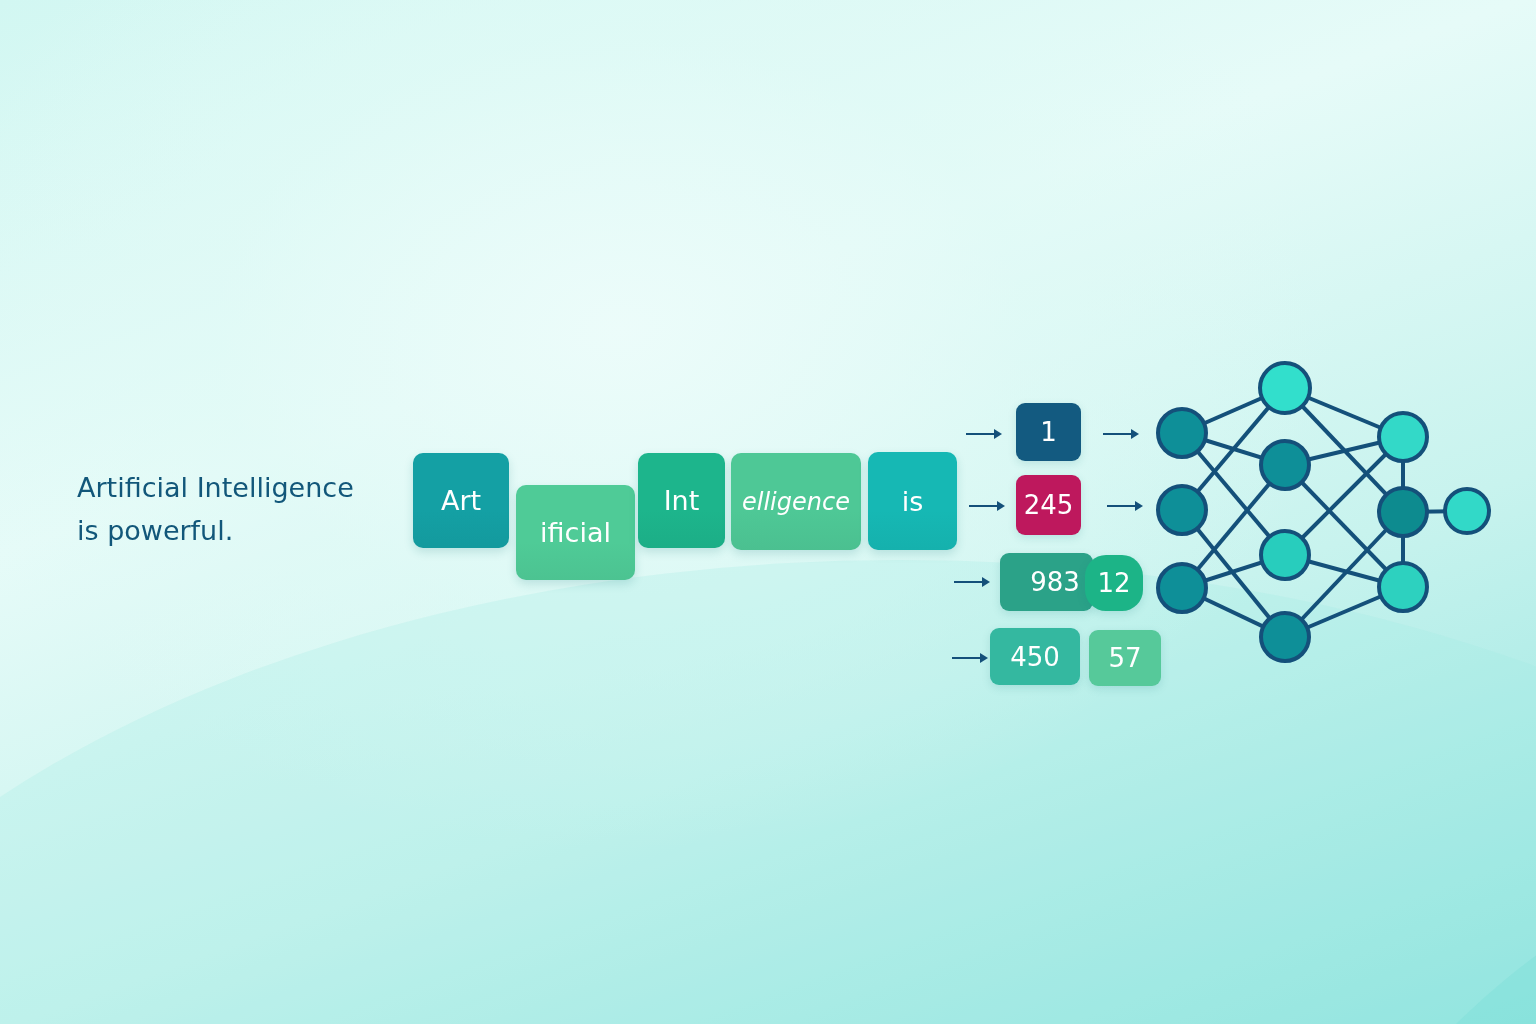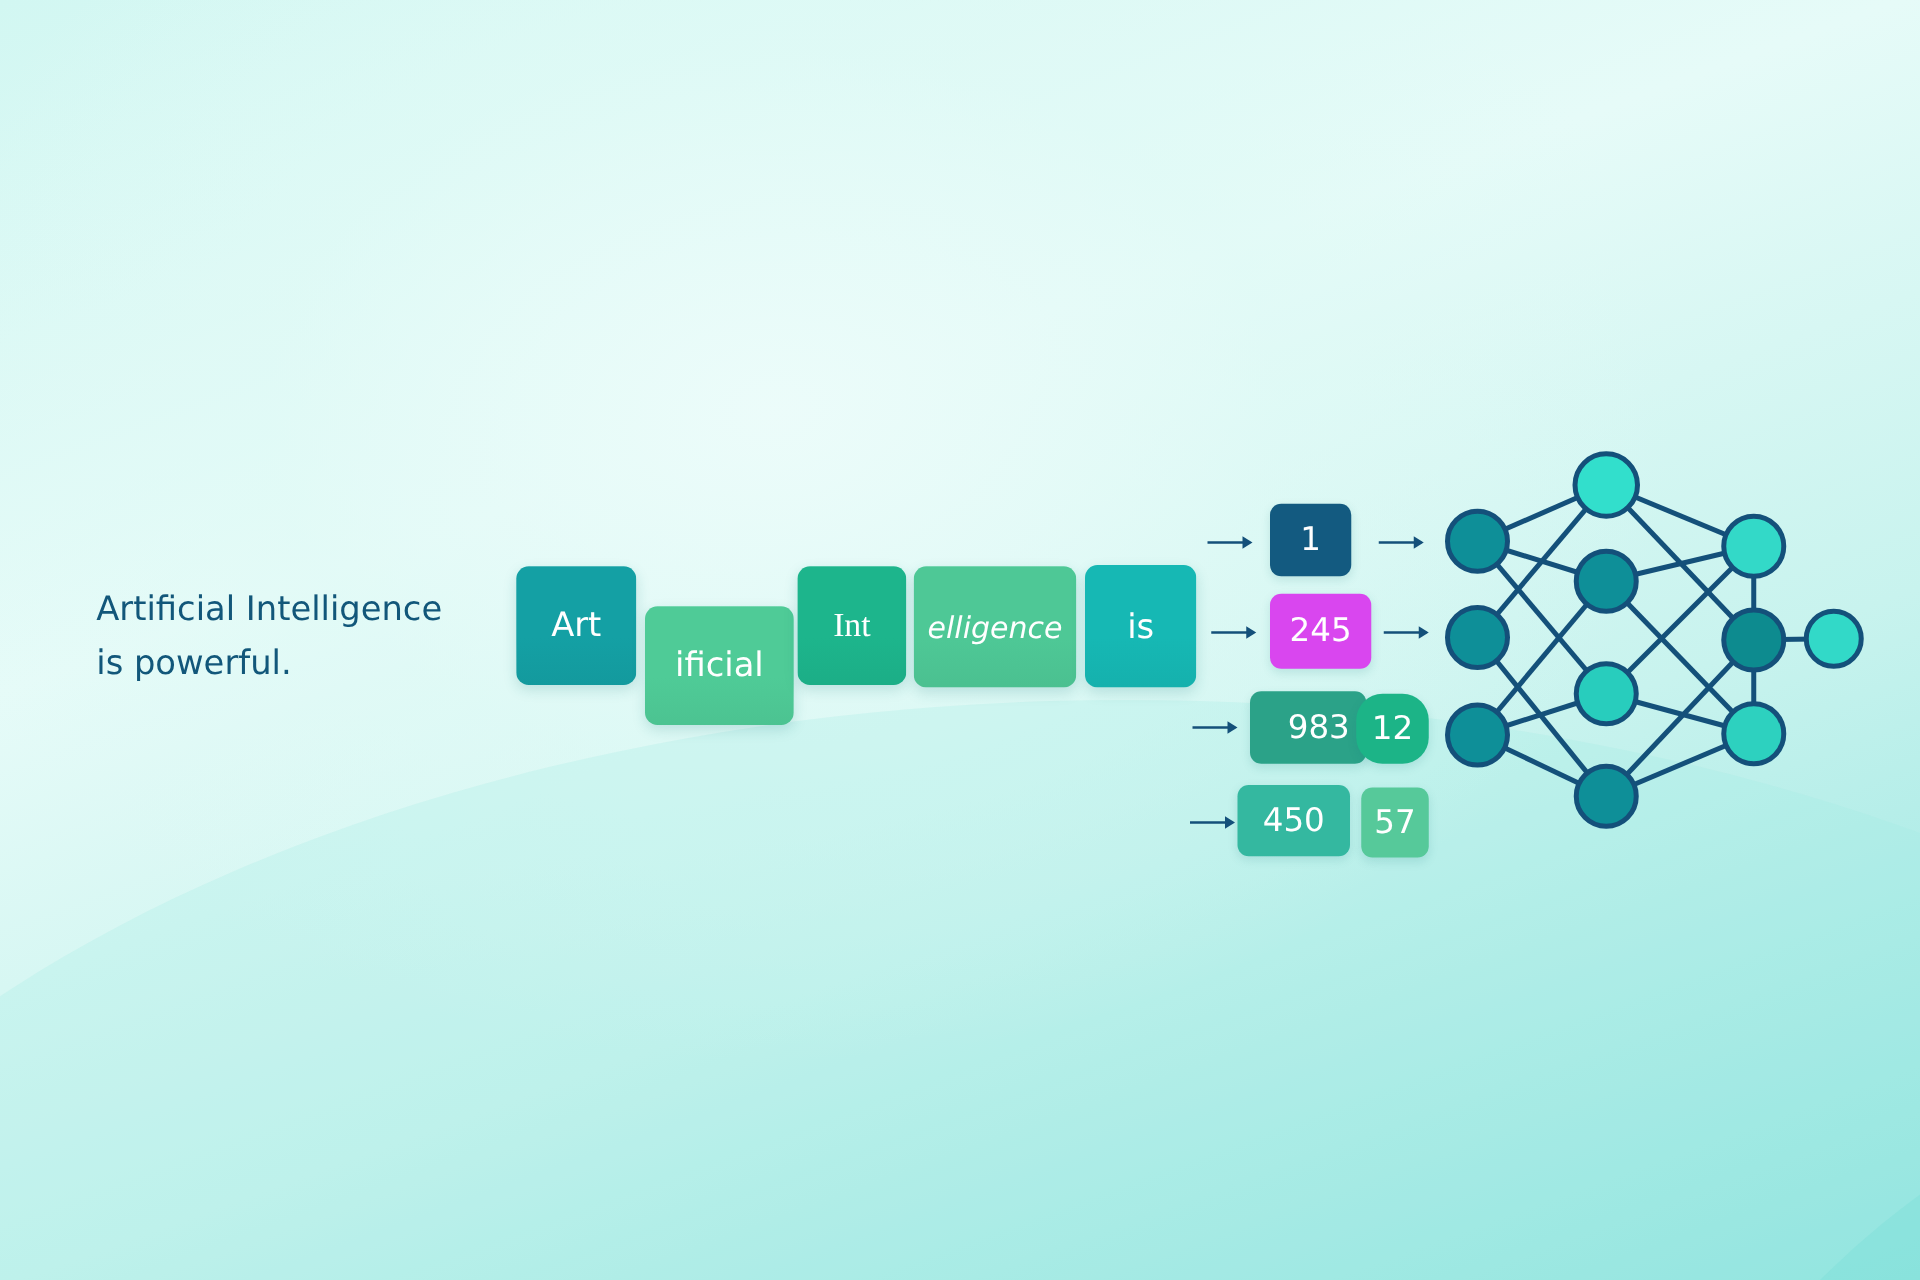--- a/index.html
+++ b/index.html
@@ -47,31 +47,31 @@
 <div class="bg-arc2"></div>
 
 <div class="caption">
   <div>Artificial Intelligence</div>
   <div>is powerful.</div>
 </div>
 
 <div id="tokens">
     <div class="token" style="left: 413px; top: 453px; width: 96px; height: 95px; background: linear-gradient(rgb(20, 160, 164) 0%, rgb(20, 160, 164) 60%, rgba(0, 0, 0, 0.04) 100%), rgb(20, 160, 164);">Art</div>
     <div class="token" style="left: 516px; top: 453px; width: 119px; height: 95px; background: linear-gradient(rgb(79, 203, 151) 0%, rgb(79, 203, 151) 60%, rgba(0, 0, 0, 0.04) 100%), rgb(79, 203, 151); margin-top: 32px;">ificial</div>
-    <div class="token" style="left: 638px; top: 453px; width: 87px; height: 95px; background: linear-gradient(rgb(29, 181, 140) 0%, rgb(29, 181, 140) 60%, rgba(0, 0, 0, 0.04) 100%), rgb(29, 181, 140); font-family: Liberation Serif, serif;">Int</div>
+    <div class="token" style="left: 638px; top: 453px; width: 87px; height: 95px; background: linear-gradient(rgb(29, 181, 140) 0%, rgb(29, 181, 140) 60%, rgba(0, 0, 0, 0.04) 100%), rgb(29, 181, 140);">Int</div>
     <div class="token italic" style="left: 731px; top: 453px; width: 130px; height: 97px; background: linear-gradient(rgb(78, 200, 150) 0%, rgb(78, 200, 150) 60%, rgba(0, 0, 0, 0.04) 100%), rgb(78, 200, 150);">elligence</div>
     <div class="token" style="left: 868px; top: 452px; width: 89px; height: 98px; background: linear-gradient(rgb(22, 184, 180) 0%, rgb(22, 184, 180) 60%, rgba(0, 0, 0, 0.04) 100%), rgb(22, 184, 180);">is</div>
   </div>
 <div id="ids">
     <div class="num" style="left: 1016px; top: 403px; width: 65px; height: 58px; background: rgb(19, 90, 128);">1</div>
-    <div class="num" style="left: 1016px; top: 475px; width: 81px; height: 60px; background: #d946ef;">245</div>
+    <div class="num" style="left: 1016px; top: 475px; width: 65px; height: 60px; background: #be185d;">245</div>
     <div class="num" style="left: 1000px; top: 553px; width: 76px; height: 58px; background: rgb(43, 162, 136); padding-left: 17px;">983</div>
     <div class="num" style="left: 1085px; top: 555px; width: 58px; height: 56px; background: rgb(28, 180, 135); border-radius: 21px;">12</div>
     <div class="num" style="left: 990px; top: 628px; width: 90px; height: 57px; background: rgb(52, 184, 160);">450</div>
-    <div class="num" style="left: 1089px; top: 630px; width: 54px; height: 56px; background: rgb(86, 201, 154);">57</div>
+    <div class="num" style="left: 1089px; top: 630px; width: 72px; height: 56px; background: rgb(86, 201, 154);">57</div>
   </div>
 <div id="arrows">
     <div class="arrow" style="left: 966px; top: 433px; width: 34px;"></div>
     <div class="arrow" style="left: 1103px; top: 433px; width: 34px;"></div>
     <div class="arrow" style="left: 969px; top: 505px; width: 34px;"></div>
     <div class="arrow" style="left: 1107px; top: 505px; width: 34px;"></div>
     <div class="arrow" style="left: 954px; top: 581px; width: 34px;"></div>
     <div class="arrow" style="left: 952px; top: 657px; width: 34px;"></div>
   </div>
 

